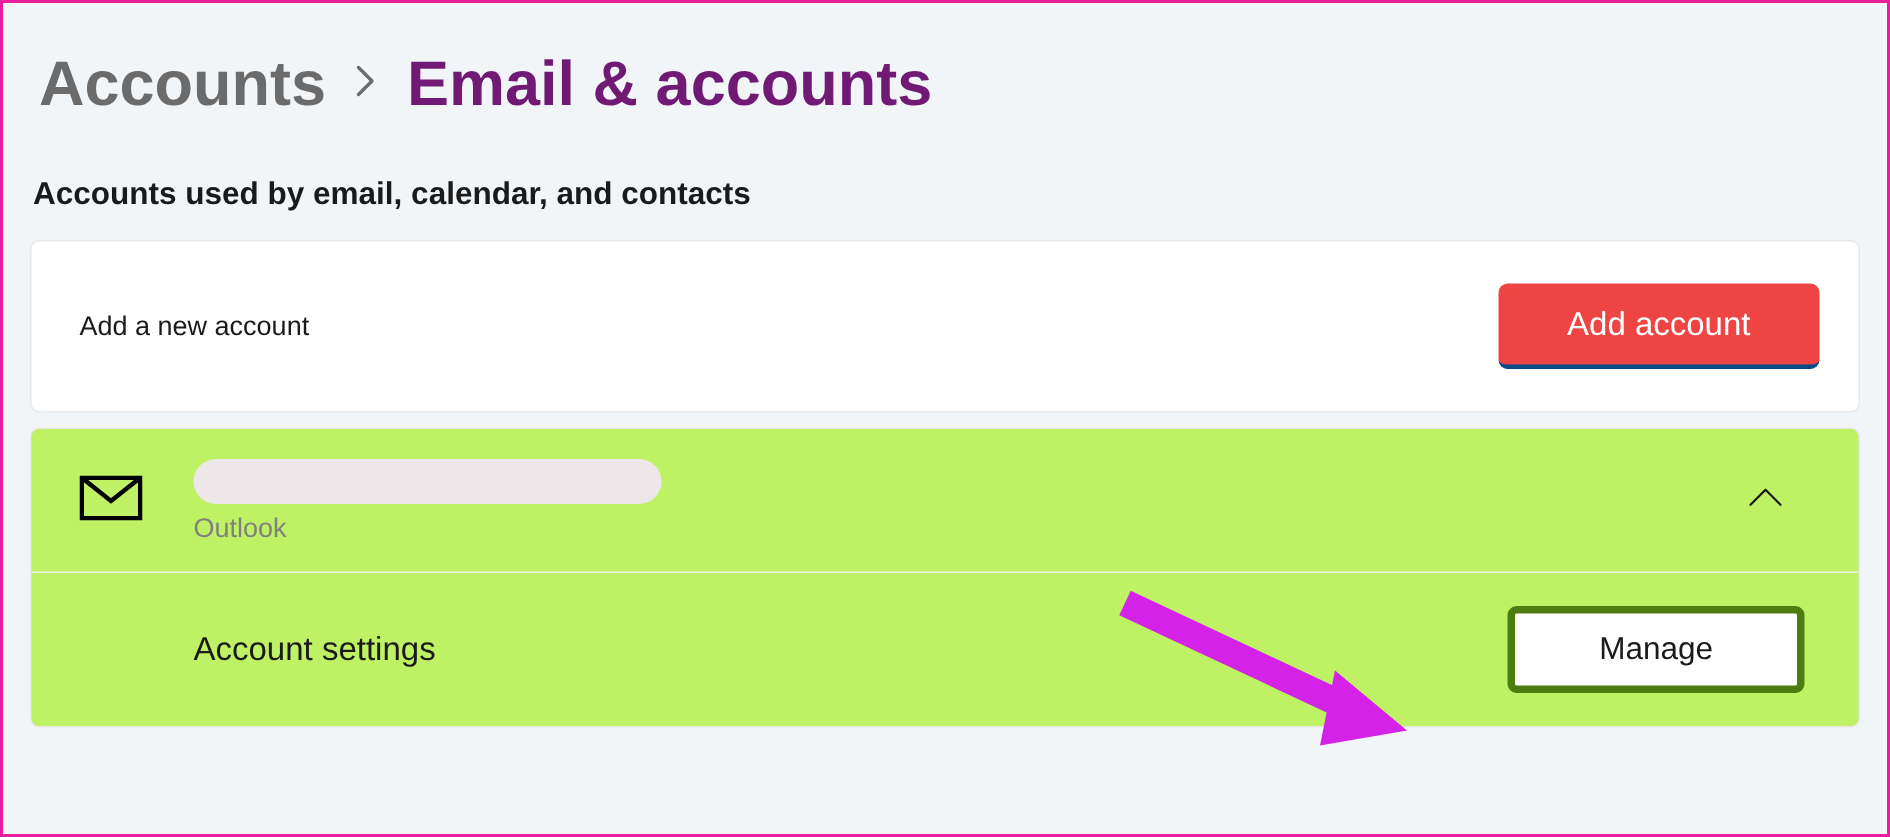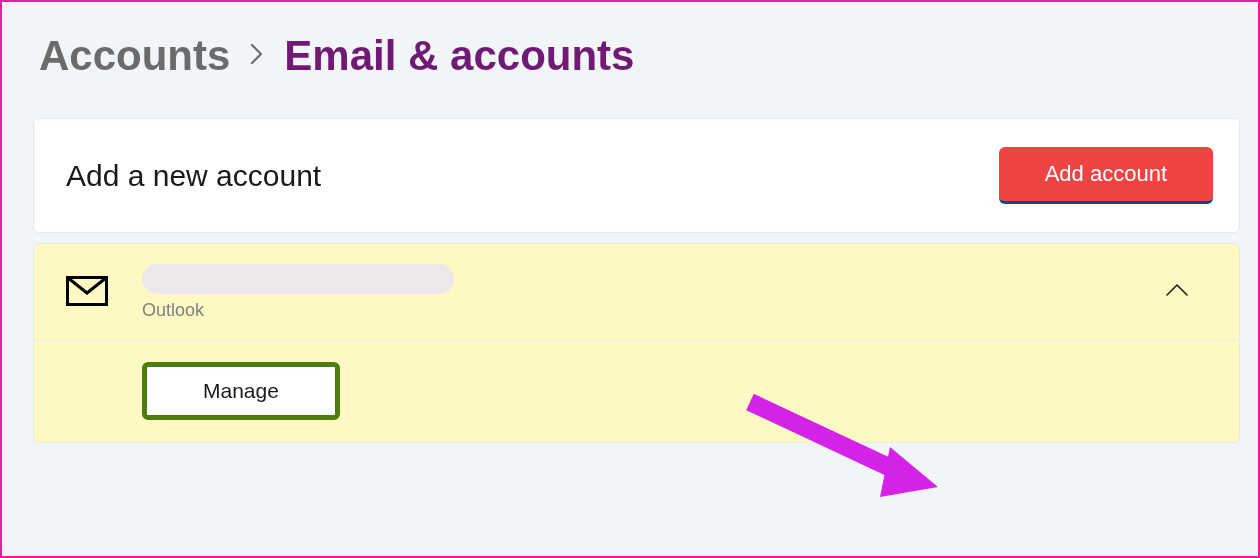--- a/index.html
+++ b/index.html
@@ -10,21 +10,21 @@
     }
     body {
       width: 1260px;
       height: 558px;
       background: #f2f5f8;
       border: 2px solid #e91e9c;
       position: relative;
       overflow: hidden;
     }
     .content {
-      padding: 30px 18px 0 31px;
+      padding: 30px 18px 0 18px;
     }
     .breadcrumb {
       display: flex;
       align-items: center;
       gap: 20px;
       margin-bottom: 38px;
       padding-left: 6px;
     }
     .breadcrumb-parent {
       font-size: 42px;
@@ -54,36 +54,36 @@
       border-radius: 6px;
       margin-bottom: 10px;
     }
     .add-account-row {
       display: flex;
       align-items: center;
       justify-content: space-between;
       padding: 28px 26px 28px 32px;
     }
     .add-account-label {
-      font-size: 30px;
+      font-size: 18px;
       color: #1a1a1a;
     }
     .btn-primary {
       background: #ef4444;
       color: #ffffff;
       border: none;
       border-bottom: 3px solid #004a8a;
       border-radius: 6px;
       padding: 14px 46px;
       font-size: 22px;
       cursor: pointer;
       font-family: inherit;
     }
     .account-card {
-      background: #fef9c3;
+      background: #bef264;
       border: 1px solid #e8e8e8;
       border-radius: 6px;
     }
     .account-header {
       display: flex;
       align-items: center;
       padding: 20px 32px 18px 32px;
       border-bottom: 1px solid #ececec;
       position: relative;
     }
@@ -147,20 +147,21 @@
   <div class="breadcrumb">
     <span class="breadcrumb-parent">Accounts</span>
     <span class="breadcrumb-chevron">
       <svg width="14" height="22" viewBox="0 0 14 22" fill="none">
         <path d="M2 2 L11 11 L2 20" stroke="#6b6b6b" stroke-width="2.2" fill="none" stroke-linecap="round" stroke-linejoin="round"></path>
       </svg>
     </span>
     <span class="breadcrumb-current">Email &amp; accounts</span>
   </div>
 
+  <div class="section-heading">Accounts used by email, calendar, and contacts</div>
 
   <div class="card add-account-row">
     <span class="add-account-label">Add a new account</span>
     <button class="btn-primary">Add account</button>
   </div>
 
   <div class="account-card">
     <div class="account-header">
       <span class="account-icon">
         <svg width="42" height="30" viewBox="0 0 42 30" fill="none">
@@ -172,20 +173,21 @@
         <div class="account-name-redacted"></div>
         <span class="account-type">Outlook</span>
       </div>
       <span class="expand-chevron">
         <svg width="24" height="14" viewBox="0 0 24 14" fill="none">
           <path d="M2 12 L12 2 L22 12" stroke="#1a1a1a" stroke-width="1.5" fill="none" stroke-linecap="round" stroke-linejoin="round"></path>
         </svg>
       </span>
     </div>
     <div class="account-settings-row">
+      <span class="account-settings-label">Account settings</span>
       <button class="btn-secondary">Manage</button>
     </div>
   </div>
 </div>
 
 <svg class="annotation-arrow" width="200" height="120" viewBox="0 0 200 120">
   <defs>
     <marker id="arrowhead" markerWidth="12" markerHeight="12" refX="9" refY="6" orient="auto">
       <polygon points="0 0, 12 6, 0 12" fill="#d422e8"></polygon>
     </marker>

